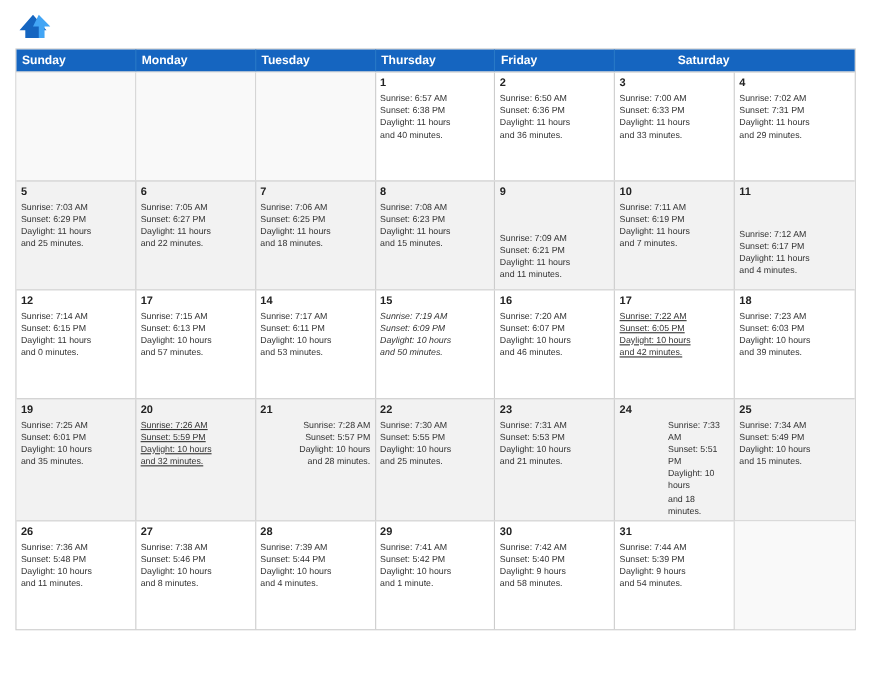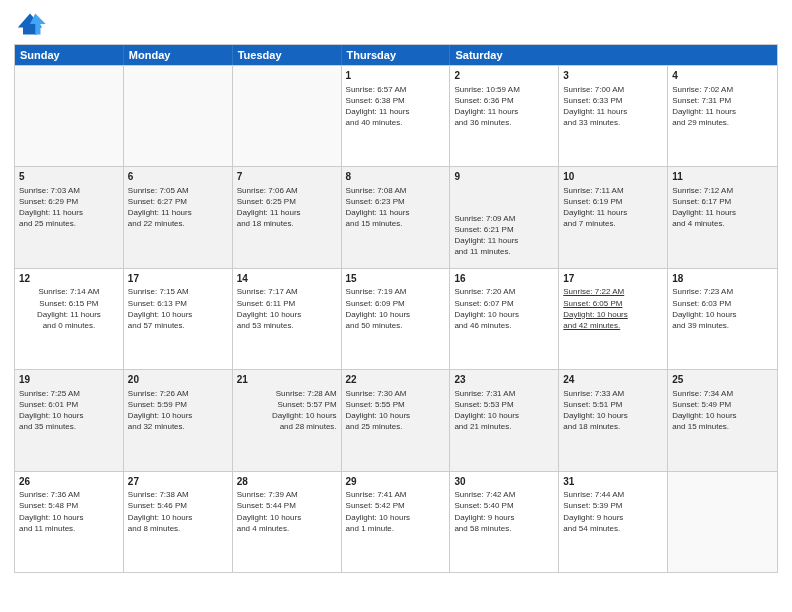--- a/index.html
+++ b/index.html
@@ -72,21 +72,21 @@
       background: #1565c0;
     }
     .cal-header-cell {
       color: #fff;
       font-size: 11px;
       font-weight: bold;
       padding: 4px 5px;
       text-align: left;
       border-right: 1px solid #2979c7;
     }
-    .cal-header-cell:last-child { border-right: none; }
+    .cal-header-cell:last-child { border-right: none; text-align: right; }
     .cal-body {
       flex: 1;
       display: flex;
       flex-direction: column;
     }
     .cal-row {
       display: grid;
       grid-template-columns: repeat(7, 1fr);
       flex: 1;
       border-top: 1px solid #ccc;
@@ -136,37 +136,38 @@
       <div class="subtitle"></div>
     </div>
   </div>
 
   <div class="calendar">
     <div class="cal-header">
     <div class="cal-header-cell">Sunday</div>
         <div class="cal-header-cell">Monday</div>
         <div class="cal-header-cell">Tuesday</div>
         <div class="cal-header-cell">Thursday</div>
+        <div class="cal-header-cell">Friday</div>
         <div class="cal-header-cell">Saturday</div>
       </div>
     <div class="cal-body">
     <div class="cal-row">
           <div class="cal-cell empty"></div>
           <div class="cal-cell empty"></div>
           <div class="cal-cell empty"></div>
           <div class="cal-cell">
             <div class="day-num">1</div>
             <div class="day-info" style="white-space: pre-line;">Sunrise: 6:57 AM
 Sunset: 6:38 PM
 Daylight: 11 hours
 and 40 minutes.</div>
           </div>
           <div class="cal-cell">
             <div class="day-num">2</div>
-            <div class="day-info" style="white-space: pre-line;">Sunrise: 10:59 AM
+            <div class="day-info" style="white-space: pre-line;">Sunrise: 6:50 AM
 Sunset: 6:36 PM
 Daylight: 11 hours
 and 36 minutes.</div>
           </div>
           <div class="cal-cell">
             <div class="day-num">3</div>
             <div class="day-info" style="white-space: pre-line;">Sunrise: 7:00 AM
 Sunset: 6:33 PM
 Daylight: 11 hours
 and 33 minutes.</div>
@@ -217,51 +218,51 @@
           </div>
           <div class="cal-cell">
             <div class="day-num">10</div>
             <div class="day-info" style="white-space: pre-line;">Sunrise: 7:11 AM
 Sunset: 6:19 PM
 Daylight: 11 hours
 and 7 minutes.</div>
           </div>
           <div class="cal-cell">
             <div class="day-num">11</div>
-            <div class="day-info" style="white-space: pre-line;">Sunrise: 7:12 AM
+            <div class="day-info" style="white-space: pre-line; margin-top: 24px;">Sunrise: 7:12 AM
 Sunset: 6:17 PM
 Daylight: 11 hours
 and 4 minutes.</div>
           </div>
         </div>
         <div class="cal-row">
           <div class="cal-cell">
             <div class="day-num">12</div>
-            <div class="day-info" style="white-space: pre-line; text-align: center;">Sunrise: 7:14 AM
+            <div class="day-info" style="white-space: pre-line;">Sunrise: 7:14 AM
 Sunset: 6:15 PM
 Daylight: 11 hours
 and 0 minutes.</div>
           </div>
           <div class="cal-cell">
             <div class="day-num">17</div>
             <div class="day-info" style="white-space: pre-line;">Sunrise: 7:15 AM
 Sunset: 6:13 PM
 Daylight: 10 hours
 and 57 minutes.</div>
           </div>
           <div class="cal-cell">
             <div class="day-num">14</div>
             <div class="day-info" style="white-space: pre-line;">Sunrise: 7:17 AM
 Sunset: 6:11 PM
 Daylight: 10 hours
 and 53 minutes.</div>
           </div>
           <div class="cal-cell">
             <div class="day-num">15</div>
-            <div class="day-info" style="white-space: pre-line;">Sunrise: 7:19 AM
+            <div class="day-info" style="white-space: pre-line; font-style: italic;">Sunrise: 7:19 AM
 Sunset: 6:09 PM
 Daylight: 10 hours
 and 50 minutes.</div>
           </div>
           <div class="cal-cell">
             <div class="day-num">16</div>
             <div class="day-info" style="white-space: pre-line;">Sunrise: 7:20 AM
 Sunset: 6:07 PM
 Daylight: 10 hours
 and 46 minutes.</div>
@@ -284,21 +285,21 @@
         <div class="cal-row row-alt">
           <div class="cal-cell">
             <div class="day-num">19</div>
             <div class="day-info" style="white-space: pre-line;">Sunrise: 7:25 AM
 Sunset: 6:01 PM
 Daylight: 10 hours
 and 35 minutes.</div>
           </div>
           <div class="cal-cell">
             <div class="day-num">20</div>
-            <div class="day-info" style="white-space: pre-line;">Sunrise: 7:26 AM
+            <div class="day-info" style="white-space: pre-line; text-decoration: underline;">Sunrise: 7:26 AM
 Sunset: 5:59 PM
 Daylight: 10 hours
 and 32 minutes.</div>
           </div>
           <div class="cal-cell">
             <div class="day-num">21</div>
             <div class="day-info" style="white-space: pre-line; text-align: right;">Sunrise: 7:28 AM
 Sunset: 5:57 PM
 Daylight: 10 hours
 and 28 minutes.</div>
@@ -312,21 +313,21 @@
           </div>
           <div class="cal-cell">
             <div class="day-num">23</div>
             <div class="day-info" style="white-space: pre-line;">Sunrise: 7:31 AM
 Sunset: 5:53 PM
 Daylight: 10 hours
 and 21 minutes.</div>
           </div>
           <div class="cal-cell">
             <div class="day-num">24</div>
-            <div class="day-info" style="white-space: pre-line;">Sunrise: 7:33 AM
+            <div class="day-info" style="white-space: pre-line; margin-left: 44px;">Sunrise: 7:33 AM
 Sunset: 5:51 PM
 Daylight: 10 hours
 and 18 minutes.</div>
           </div>
           <div class="cal-cell">
             <div class="day-num">25</div>
             <div class="day-info" style="white-space: pre-line;">Sunrise: 7:34 AM
 Sunset: 5:49 PM
 Daylight: 10 hours
 and 15 minutes.</div>

